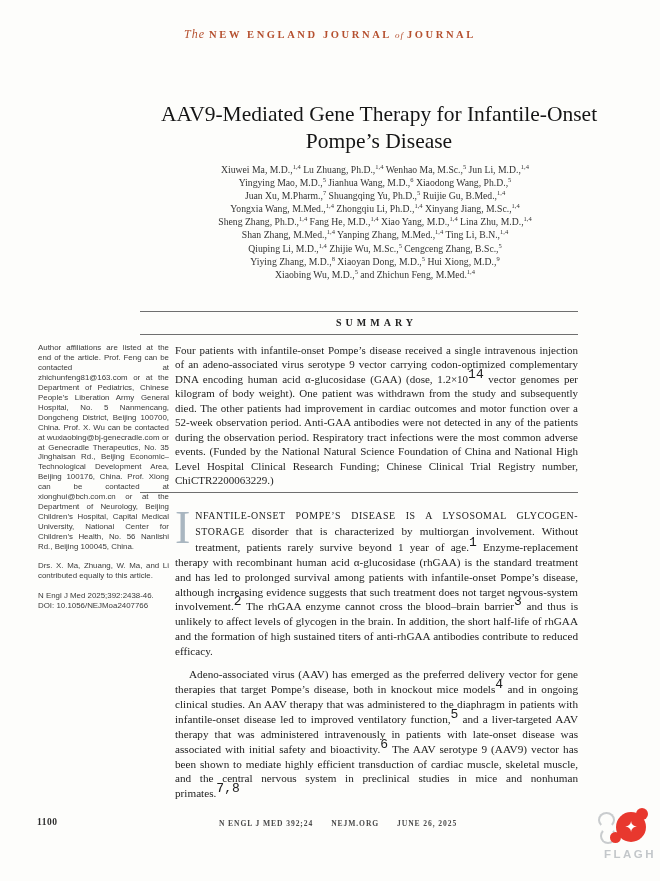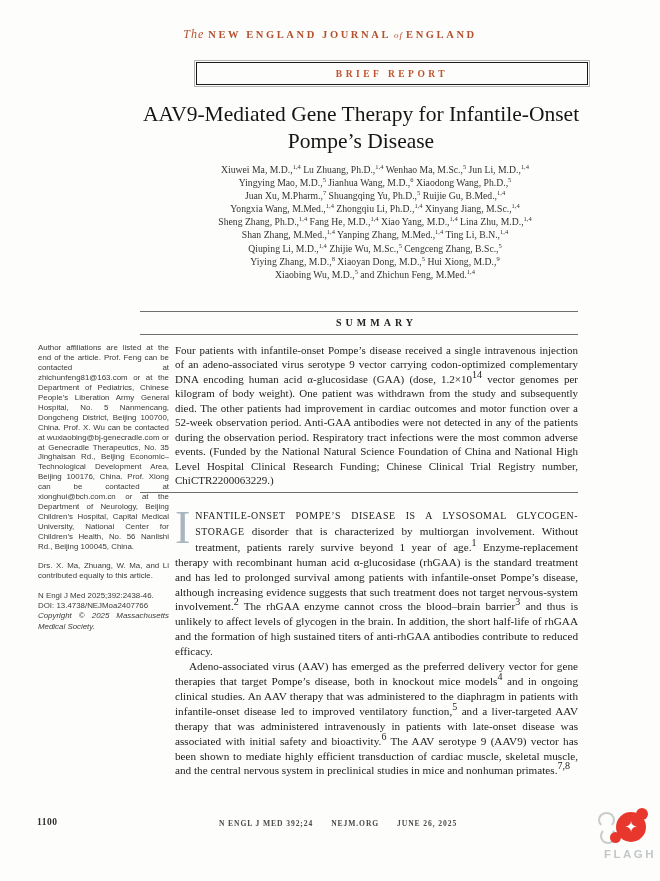--- a/index.html
+++ b/index.html
@@ -23,52 +23,52 @@
   }
   .banner-inner{
     border:1.6px solid #1a1a1a; height:21px;
     display:flex; align-items:center; justify-content:center;
   }
   .banner-inner span{
     color:#c0512c; font-size:9.5px; font-weight:bold; letter-spacing:3.5px;
   }
   
   .title{
-    position:absolute; top:101px; left:141px; width:440px;
+    position:absolute; top:101px; left:159px; width:440px;
     text-align:center; font-size:21.5px; line-height:27px; color:#151515;
   }
   .authors{
     position:absolute; top:163px; left:140px; width:470px;
     text-align:center; font-size:9.7px; line-height:13.1px; color:#333;
   }
   .authors sup{font-size:6.5px; line-height:0;}
   
   .rule{position:absolute; left:140px; width:438px; height:1px; background:#6f6f6f;}
   .rule-1{top:311px;} .rule-2{top:334px;} .rule-3{top:492px;}
   
   .summary-heading{
     position:absolute; top:317px; left:175px; width:403px; text-align:center;
     font-size:10px; letter-spacing:4px; color:#222; font-weight:bold;
   }
   .summary-text{
     position:absolute; top:343px; left:175px; width:403px;
     font-size:11px; line-height:14.45px; text-align:justify; color:#1e1e1e;
   }
-  .summary-text sup, .body-col sup{font-size:10px; line-height:0;}
+  .summary-text sup, .body-col sup{font-size:13px; line-height:0;font-family:Liberation Mono, monospace;}
   
   .body-col{
     position:absolute; top:508px; left:175px; width:403px;
     font-size:11.2px; line-height:14.9px; text-align:justify; color:#1b1b1b;
   }
   .dropcap{
     float:left; font-size:46px; line-height:36px; padding:2px 5px 0 0;
     color:#a9b6c0; font-weight:normal;
   }
   .lead-smallcaps{font-size:9.9px; letter-spacing:0.55px;}
-  .body-p2{text-indent:14px; margin-top:0;}
+  .body-p2{text-indent:14px; margin-top:8px;}
   
   .margin-col{
     position:absolute; top:339px; left:38px; width:131px;
     font-family:"Liberation Sans", sans-serif;
     font-size:7.9px; line-height:9.95px; color:#3a3a3a; text-align:justify;
   }
   .margin-col p{margin:4px 0 9px 0;}
   .margin-cite{margin-top:10px;}
   .margin-cite div{line-height:10.2px;}
   .margin-cite .copyright{font-style:italic;}
@@ -108,28 +108,23 @@
     font-family:"Liberation Sans", sans-serif; font-size:11.5px; font-weight:bold;
     letter-spacing:2.5px; color:#c3c7ca;
   }
 </style>
 </head>
 <body>
 
 <div class="page">
 
   <div class="masthead">
-    <span class="the">The</span><span class="main">NEW ENGLAND JOURNAL</span><span class="of">of</span><span class="main">ENGLAND</span>
+    <span class="the">The</span><span class="main">NEW ENGLAND JOURNAL</span><span class="of">of</span><span class="main">JOURNAL</span>
   </div>
 
-  <div class="banner-outer">
-    <div class="banner-inner">
-      <span>BRIEF REPORT</span>
-    </div>
-  </div>
 
   <div class="title">AAV9-Mediated Gene Therapy for Infantile-Onset Pompe’s Disease</div>
 
   <div class="authors">
     <div>Xiuwei Ma, M.D.,<sup>1,4</sup> Lu Zhuang, Ph.D.,<sup>1,4</sup> Wenhao Ma, M.Sc.,<sup>5</sup> Jun Li, M.D.,<sup>1,4</sup></div>
     <div>Yingying Mao, M.D.,<sup>5</sup> Jianhua Wang, M.D.,<sup>6</sup> Xiaodong Wang, Ph.D.,<sup>5</sup></div>
     <div>Juan Xu, M.Pharm.,<sup>7</sup> Shuangqing Yu, Ph.D.,<sup>5</sup> Ruijie Gu, B.Med.,<sup>1,4</sup></div>
     <div>Yongxia Wang, M.Med.,<sup>1,4</sup> Zhongqiu Li, Ph.D.,<sup>1,4</sup> Xinyang Jiang, M.Sc.,<sup>1,4</sup></div>
     <div>Sheng Zhang, Ph.D.,<sup>1,4</sup> Fang He, M.D.,<sup>1,4</sup> Xiao Yang, M.D.,<sup>1,4</sup> Lina Zhu, M.D.,<sup>1,4</sup></div>
     <div>Shan Zhang, M.Med.,<sup>1,4</sup> Yanping Zhang, M.Med.,<sup>1,4</sup> Ting Li, B.N.,<sup>1,4</sup></div>
@@ -142,22 +137,21 @@
   <div class="summary-heading">SUMMARY</div>
   <div class="rule rule-2"></div>
   <div class="summary-text">Four patients with infantile-onset Pompe’s disease received a single intravenous injection of an adeno-associated virus serotype 9 vector carrying codon-optimized complementary DNA encoding human acid α-glucosidase (GAA) (dose, 1.2×10<sup>14</sup> vector genomes per kilogram of body weight). One patient was withdrawn from the study and subsequently died. The other patients had improvement in cardiac outcomes and motor function over a 52-week observation period. Anti-GAA antibodies were not detected in any of the patients during the observation period. Respiratory tract infections were the most common adverse events. (Funded by the National Natural Science Foundation of China and National High Level Hospital Clinical Research Funding; Chinese Clinical Trial Registry number, ChiCTR2200063229.)</div>
   <div class="rule rule-3"></div>
 
   <div class="margin-col">
     <p>Author affiliations are listed at the end of the article. Prof. Feng can be contacted at zhichunfeng81@163.com or at the Department of Pediatrics, Chinese People’s Liberation Army General Hospital, No. 5 Nanmencang, Dongcheng District, Beijing 100700, China. Prof. X. Wu can be contacted at wuxiaobing@bj-genecradle.com or at Genecradle Therapeutics, No. 35 Jinghaisan Rd., Beijing Economic–Technological Development Area, Beijing 100176, China. Prof. Xiong can be contacted at xionghui@bch.com.cn or at the Department of Neurology, Beijing Children’s Hospital, Capital Medical University, National Center for Children’s Health, No. 56 Nanlishi Rd., Beijing 100045, China.</p>
     <p>Drs. X. Ma, Zhuang, W. Ma, and Li contributed equally to this article.</p>
     <div class="margin-cite">
       <div>N Engl J Med 2025;392:2438-46.</div>
-      <div>DOI: 13.4738/NEJMoa2407766</div>
-      <div class="copyright">Copyright © 2025 Massachusetts Medical Society.</div>
+      <div>DOI: 10.1056/NEJMoa2407766</div>
     </div>
   </div>
 
   <div class="body-col">
     <p class="body-p1" style="margin:0;">
       <span class="dropcap">I</span><span class="lead-smallcaps">NFANTILE-ONSET POMPE’S DISEASE IS A LYSOSOMAL GLYCOGEN-STORAGE</span><span> disorder that is characterized by multiorgan involvement. Without treatment, patients rarely survive beyond 1 year of age.<sup>1</sup> Enzyme-replacement therapy with recombinant human acid α-glucosidase (rhGAA) is the standard treatment and has led to prolonged survival among patients with infantile-onset Pompe’s disease, although increasing evidence suggests that such treatment does not target nervous-system involvement.<sup>2</sup> The rhGAA enzyme cannot cross the blood–brain barrier<sup>3</sup> and thus is unlikely to affect levels of glycogen in the brain. In addition, the short half-life of rhGAA and the formation of high sustained titers of anti-rhGAA antibodies contribute to reduced efficacy.</span>
     </p>
     <p class="body-p2">Adeno-associated virus (AAV) has emerged as the preferred delivery vector for gene therapies that target Pompe’s disease, both in knockout mice models<sup>4</sup> and in ongoing clinical studies. An AAV therapy that was administered to the diaphragm in patients with infantile-onset disease led to improved ventilatory function,<sup>5</sup> and a liver-targeted AAV therapy that was administered intravenously in patients with late-onset disease was associated with initial safety and bioactivity.<sup>6</sup> The AAV serotype 9 (AAV9) vector has been shown to mediate highly efficient transduction of cardiac muscle, skeletal muscle, and the central nervous system in preclinical studies in mice and nonhuman primates.<sup>7,8</sup></p>
   </div>
 

